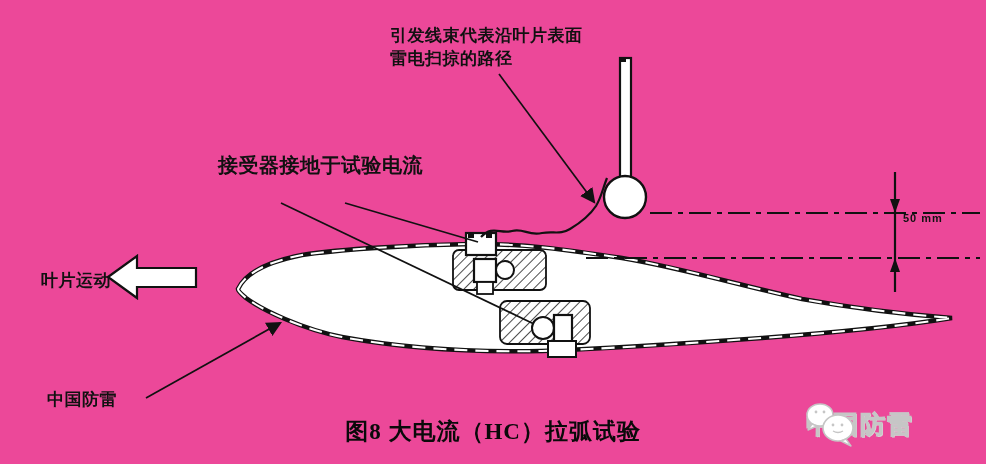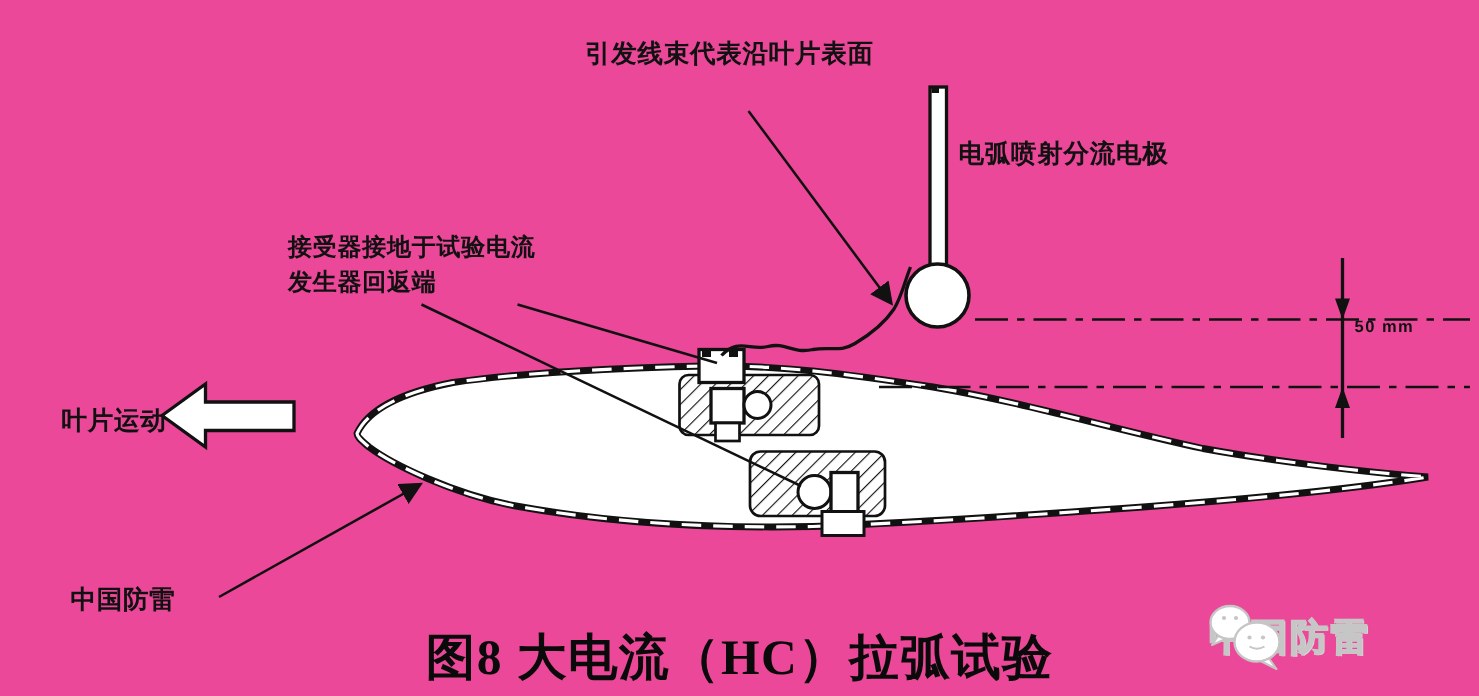--- a/index.html
+++ b/index.html
@@ -7,27 +7,27 @@
     position:relative;width:986px;height:464px;background:#ec4899;overflow:hidden;
     font-family:"Liberation Sans", sans-serif;color:#111;
   }
   .stage svg{position:absolute;left:0;top:0;}
   .lbl{
     position:absolute;font-weight:bold;font-size:17px;line-height:23px;
     color:#111;white-space:nowrap;letter-spacing:0.5px;
   }
   .lbl-initiation{left:390px;top:24px;}
   .lbl-electrode{left:639px;top:91px;}
-  .lbl-receptor{left:192px;top:154px;font-size:16px;}
+  .lbl-receptor{left:218px;top:154px;font-size:20px;}
   .lbl-motion{left:41px;top:269px;}
   .lbl-xsection{left:47px;top:388px;}
   .lbl-dim{left:903px;top:207px;font-size:11px;letter-spacing:1px;}
   .caption{
     position:absolute;left:123px;top:416px;width:740px;text-align:center;
-    font-family:"Liberation Serif", serif;font-weight:bold;font-size:33px;
+    font-family:"Liberation Serif", serif;font-weight:bold;font-size:23px;
     color:#0a0a0a;letter-spacing:1px;white-space:nowrap;
   }
   .watermark{
     position:absolute;left:800px;top:398px;width:180px;height:52px;
     display:flex;align-items:center;
   }
   .watermark .wm-text{
     font-size:25px;font-weight:bold;letter-spacing:2px;
     color:#ffffff;-webkit-text-stroke:1px #c6c6c6;
     text-shadow:1px 1px 0 #d9d9d9;
@@ -119,27 +119,26 @@
     <line x1="281" y1="203" x2="534" y2="324" stroke="#111" stroke-width="1.7"></line>
     <line x1="345" y1="203" x2="478" y2="242" stroke="#111" stroke-width="1.7"></line>
 
     <line x1="146" y1="398" x2="280" y2="323" stroke="#111" stroke-width="1.7" marker-end="url(#arr)"></line>
 
     <polygon points="108,277 137,256 137,268 196,268 196,287 137,287 137,298" fill="#ffffff" stroke="#111" stroke-width="2.2"></polygon>
   </svg>
 
   <div class="lbl lbl-initiation">
     <div>引发线束代表沿叶片表面</div>
+    <div>雷电扫掠的路径</div>
   </div>
 
-  <div class="lbl lbl-electrode">电弧喷射分流电极</div>
 
   <div class="lbl lbl-receptor">
     <div>接受器接地于试验电流</div>
-    <div>发生器回返端</div>
   </div>
 
   <div class="lbl lbl-motion">叶片运动</div>
 
   <div class="lbl lbl-xsection">中国防雷</div>
 
   <div class="lbl lbl-dim">50 mm</div>
 
   <div class="caption">图8 大电流（HC）拉弧试验</div>
 

